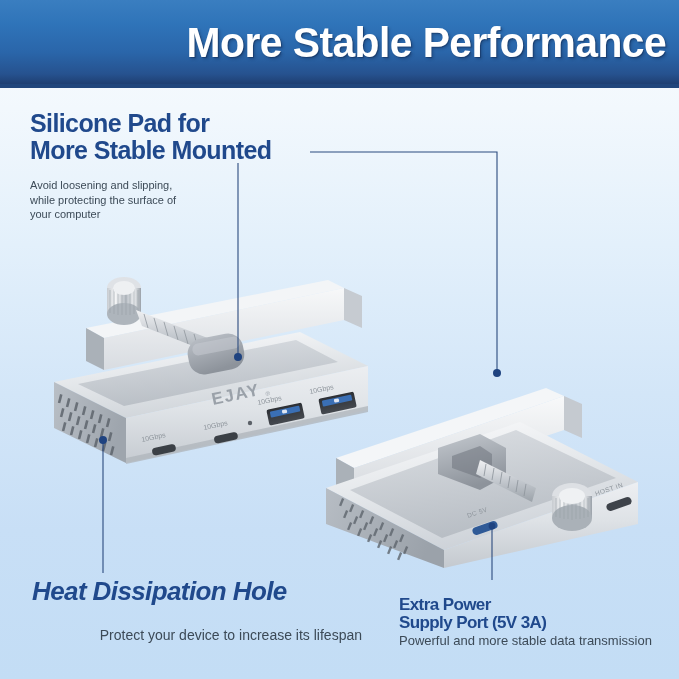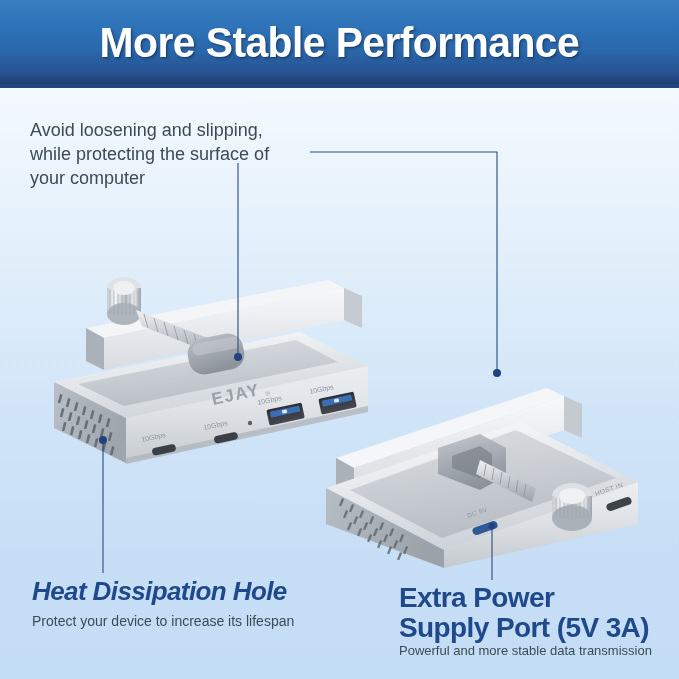--- a/index.html
+++ b/index.html
@@ -12,21 +12,21 @@
     position:relative;width:679px;height:679px;overflow:hidden;
     background:linear-gradient(180deg,#fbfdff 0%,#f2f8fd 16%,#e3f0fb 36%,#d3e6f8 58%,#c8dff6 78%,#c3ddf5 100%);
   }
 
   
   .banner{
     position:absolute;left:0;top:0;width:679px;height:88px;
     background:linear-gradient(180deg,#3a7ec0 0%,#2f74b9 28%,#2a66aa 62%,#26528f 88%,#1f3f72 100%);
     border-bottom:4px solid #21467c;
     box-sizing:border-box;
-    display:flex;align-items:center;justify-content:center;
+    display:flex;align-items:center;justify-content:flex-end;
   }
   .banner-title{
     color:#ffffff;
     font-size:43px;
     font-weight:bold;
     letter-spacing:-0.6px;
     transform:scaleX(0.95);
     text-shadow:1px 1px 0 rgba(20,45,85,.45), 2px 2px 3px rgba(15,35,70,.35);
     font-family:"Liberation Sans", sans-serif;
     white-space:nowrap;
@@ -42,28 +42,28 @@
     white-space:pre-line;
   }
   .c-sub{
     color:#3c4a57;
     line-height:1.33;
     white-space:pre-line;
   }
 
   #callout-silicone{left:30px;top:110px;width:300px;}
   #callout-silicone .c-head{font-size:25px;}
-  #callout-silicone .c-sub{font-size:18px;margin-top:9px;}
+  #callout-silicone .c-sub{font-size:11px;margin-top:15px;}
 
   #callout-heat{left:32px;top:578px;width:330px;}
   #callout-heat .c-head{font-size:26px;font-style:italic;}
-  #callout-heat .c-sub{font-size:14px;margin-top:6px;}
+  #callout-heat .c-sub{font-size:14px;margin-top:20px;text-align:right;}
 
   #callout-power{left:399px;top:583px;width:275px;}
-  #callout-power .c-head{font-size:28px;}
+  #callout-power .c-head{font-size:17px;margin-top:13px;}
   #callout-power .c-sub{font-size:13px;margin-top:0;}
 
   
   .leader-svg{position:absolute;left:0;top:0;width:679px;height:679px;pointer-events:none;}
 
   
   .device{position:absolute;}
 
   
   #device-left{left:38px;top:258px;width:340px;height:240px;}
@@ -391,20 +391,22 @@
       <circle cx="103" cy="440" r="4" fill="#1f4380"></circle>
     </g>
 
     <g>
       <line x1="492" y1="527" x2="492" y2="580" stroke="#2b4a7e" stroke-width="1.1"></line>
       <circle cx="492" cy="526" r="3.4" fill="#1f4380"></circle>
     </g>
   </svg>
 
   <div class="callout" id="callout-silicone">
+    <div class="c-head">Silicone Pad for
+More Stable Mounted</div>
     <div class="c-sub">Avoid loosening and slipping,
 while protecting the surface of
 your computer</div>
   </div>
 
   <div class="callout" id="callout-heat">
     <div class="c-head">Heat Dissipation Hole</div>
     <div class="c-sub">Protect your device to increase its lifespan</div>
   </div>
 

